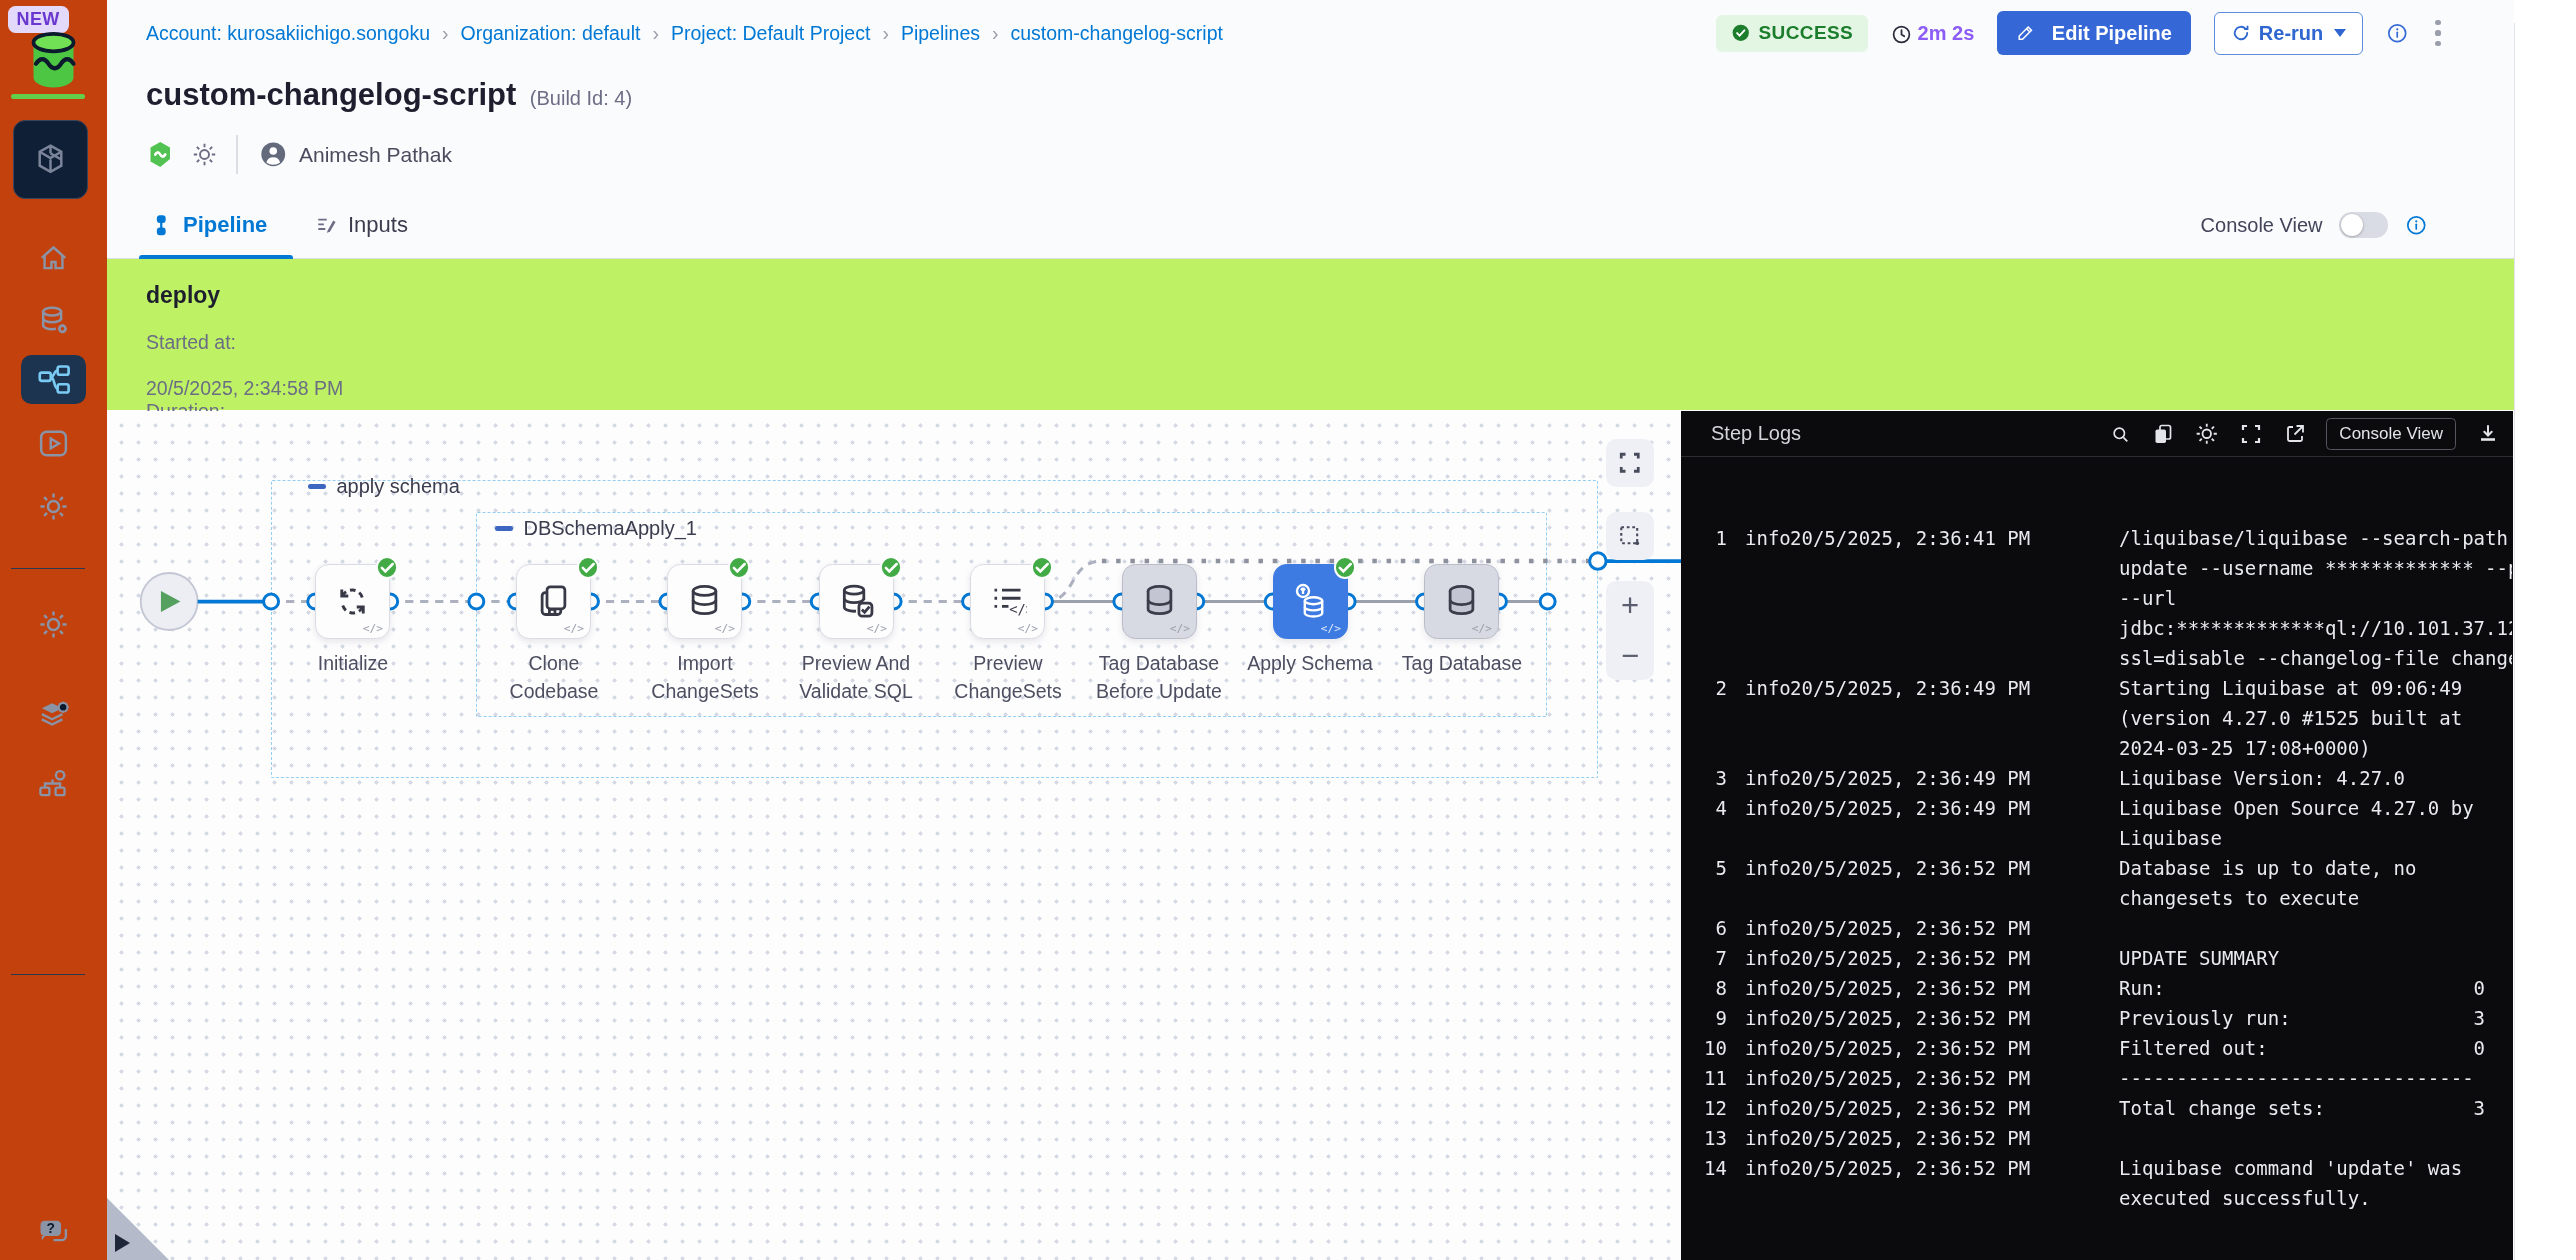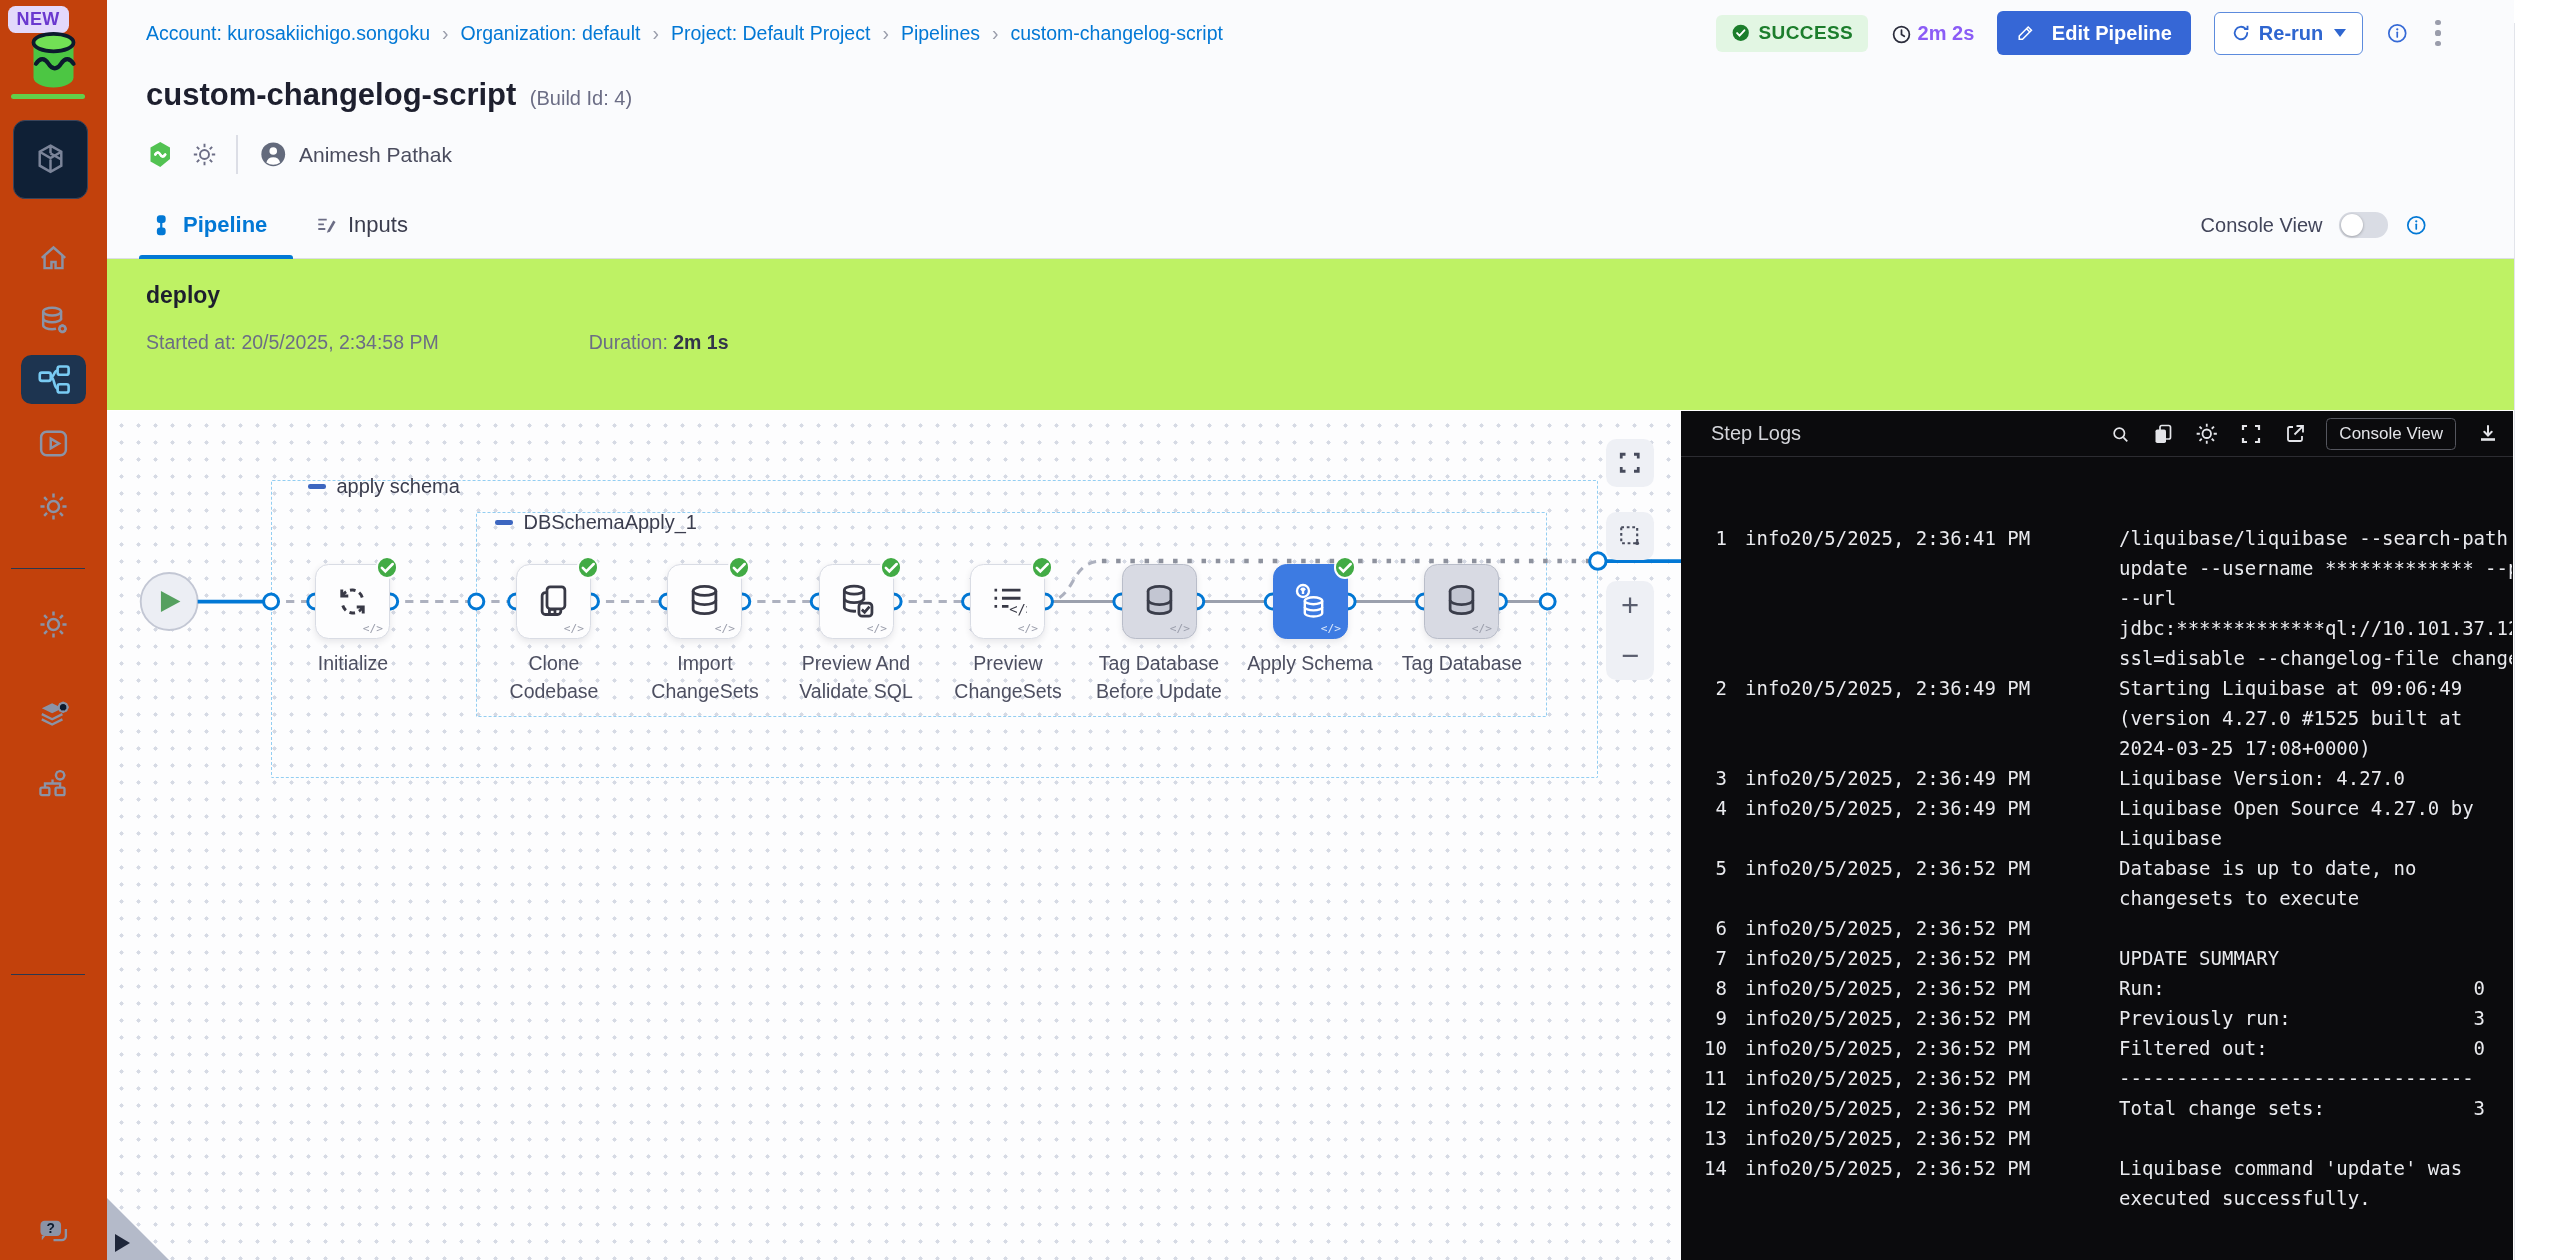--- a/index.html
+++ b/index.html
@@ -52,21 +52,21 @@
   .tab-inputs { left:208px; color:#3b3d4e; }
   .tab-underline { position:absolute; left:32px; bottom:-1.5px; width:154px; height:4.5px; background:#0278d5; border-radius:3px 3px 0 0; }
   .consoleview-row { position:absolute; right:87px; top:0; height:64px; display:flex; align-items:center; gap:16.5px; }
   .consoleview-label { font-size:20px; color:#42455a; }
   .toggle { width:49px; height:25.5px; background:#d9dce4; border-radius:12.7px; position:relative; cursor:pointer; }
   .toggle .knob { position:absolute; left:1.5px; top:1.5px; width:22.5px; height:22.5px; background:#fff; border-radius:50%; box-shadow:0 0.7px 3px rgba(0,0,0,.3); }
 
   
   .stage-strip { position:absolute; left:107px; top:259px; width:2407px; height:151px; background:#bef264;padding-left:28px; }
   .stage-name { position:absolute; left:39px; top:22.5px; font-size:23px; font-weight:bold; color:#1d1f2e; }
-  .stage-meta { position:absolute; left:39px; top:72px; font-size:19.5px; color:#6b6d85; display:flex; }
+  .stage-meta { position:absolute; left:39px; top:72px; font-size:19.5px; color:#6b6d85; display:flex;flex-direction:column; }
   .stage-meta b { color:#33354a; font-weight:600; }
   .stage-meta .gap { width:150px; }
 
   
   .canvas { position:absolute; left:107px; top:411px; width:1574px; height:850px; background:#fdfdfe;
     background-image:radial-gradient(#d6dae4 1.9px, transparent 2.2px); background-size:17px 17px; background-position:6px 6px; overflow:hidden; }
   .stage-box { position:absolute; border:1.5px dashed #93cef2; border-radius:1.5px; }
   .stage-box-label { position:absolute; display:flex; align-items:center; gap:10.5px; font-size:20px; color:#3b3d4e; }
   .collapse-dash { width:18px; height:5.2px; background:#3d66c0; border-radius:2.2px; }
   .node { position:absolute; width:75px; height:75px; border-radius:13.5px; background:#fdfdfe; border:1.5px solid #d9dce4; box-shadow:0 2.2px 6px rgba(40,41,61,.10); cursor:pointer; display:flex; align-items:center; justify-content:center; }
@@ -322,21 +322,21 @@
 </div>
 
 <div class="canvas">
 
   <div class="stage-box" style="left:164px; top:69px; width:1327px; height:298px;"></div>
   <div class="stage-box" style="left:369px; top:101px; width:1071px; height:205px;"></div>
   <div class="stage-box-label" style="left:201px; top:64px;">
     <span class="collapse-dash"></span>
     <span>apply schema</span>
   </div>
-  <div class="stage-box-label" style="left:388px; top:100px;">
+  <div class="stage-box-label" style="left:388px; top:106px;">
     <span class="collapse-dash"></span>
     <span>DBSchemaApply_1</span>
   </div>
 
   <svg width="1574" height="850" style="position:absolute;left:0;top:0;" viewBox="0 0 2101 1134">
     <circle cx="83" cy="254" r="38" fill="#eceef4" stroke="#c3c7d4" stroke-width="2.5"></circle>
     <path d="M72 240l26 14-26 14z" fill="#55a05f"></path>
     <line x1="121" y1="254" x2="219" y2="254" stroke="#0278d5" stroke-width="5"></line>
     <g stroke="#adb1bf" stroke-width="4" stroke-dasharray="11 9">
       <line x1="219" y1="254" x2="278" y2="254"></line>

